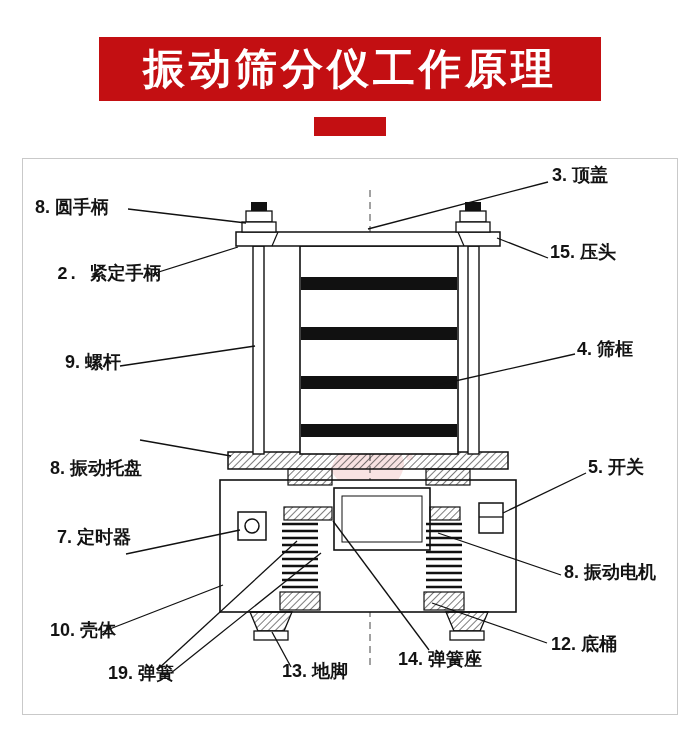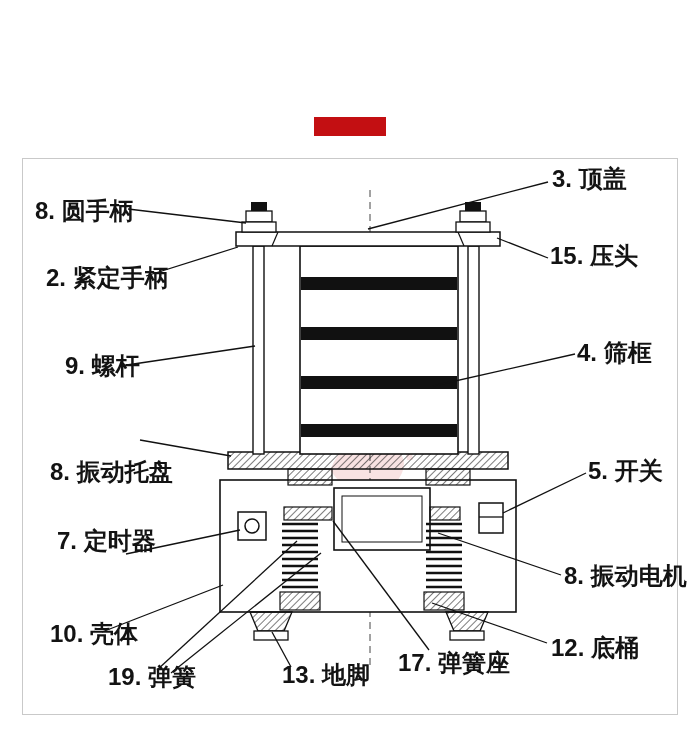--- a/index.html
+++ b/index.html
@@ -18,29 +18,32 @@
   #accent-bar {
     position:absolute; left:314px; top:117px; width:72px; height:19px;
     background:#c30f12;
   }
   #panel {
     position:absolute; left:22px; top:158px; width:656px; height:557px;
     background:#ffffff; border:1px solid #c9c9c9; box-sizing:border-box;
   }
   #drawing { position:absolute; left:0; top:0; width:700px; height:730px; }
   .part-label {
-    position:absolute; font-size:24px; font-weight:600; color:#131313;
+    position:absolute; font-size:18px; font-weight:600; color:#131313;
     white-space:nowrap; line-height:1.1;
   }
 </style>
 </head>
 <body>
 
 <div id="page">
 
+  <div id="banner">
+    <span class="title">振动筛分仪工作原理</span>
+  </div>
   <div id="accent-bar"></div>
 
   <div id="panel"></div>
 
   <svg id="drawing" viewBox="0 0 700 730" xmlns="http://www.w3.org/2000/svg">
     <defs>
       <pattern id="hatch" width="5" height="5" patternUnits="userSpaceOnUse" patternTransform="rotate(45)">
         <line x1="0" y1="0" x2="0" y2="5" stroke="#222" stroke-width="1.2"></line>
       </pattern>
     </defs>
@@ -152,28 +155,28 @@
       <line x1="102" y1="632" x2="223" y2="585"></line>
       <line x1="157" y1="670" x2="297" y2="541"></line>
       <line x1="171" y1="673" x2="321" y2="553"></line>
       <line x1="291" y1="667" x2="272" y2="632"></line>
       <line x1="429" y1="650" x2="333" y2="521"></line>
       <line x1="547" y1="643" x2="432" y2="603"></line>
     </g>
   </svg>
 
   <div class="part-label" style="left:35px;  top:198px;">8. 圆手柄</div>
-  <div class="part-label" style="left:46px;  top:265px;">2. 紧定手柄</div>
+  <div class="part-label" style="left:57px;  top:265px;font-family:Liberation Mono, monospace;">2. 紧定手柄</div>
   <div class="part-label" style="left:552px; top:166px;">3. 顶盖</div>
   <div class="part-label" style="left:577px; top:340px;">4. 筛框</div>
   <div class="part-label" style="left:588px; top:458px;">5. 开关</div>
   <div class="part-label" style="left:564px; top:563px;">8. 振动电机</div>
   <div class="part-label" style="left:57px;  top:528px;">7. 定时器</div>
   <div class="part-label" style="left:50px;  top:426px;margin-top:33px;">8. 振动托盘</div>
   <div class="part-label" style="left:65px;  top:353px;">9. 螺杆</div>
   <div class="part-label" style="left:50px;  top:621px;">10. 壳体</div>
   <div class="part-label" style="left:108px; top:664px;">19. 弹簧</div>
   <div class="part-label" style="left:551px; top:635px;">12. 底桶</div>
   <div class="part-label" style="left:282px; top:662px;">13. 地脚</div>
-  <div class="part-label" style="left:398px; top:650px;">17. 弹簧座</div>
+  <div class="part-label" style="left:398px; top:650px;">14. 弹簧座</div>
   <div class="part-label" style="left:550px; top:243px;">15. 压头</div>
 
 </div>
 
 </body></html>

